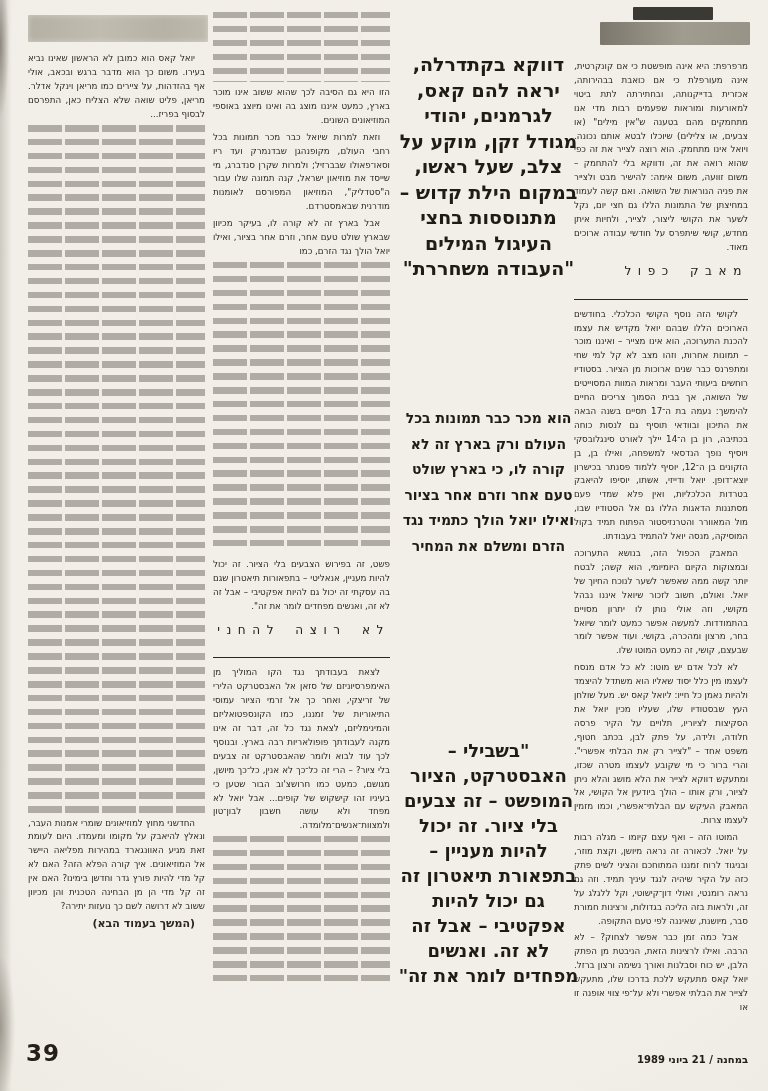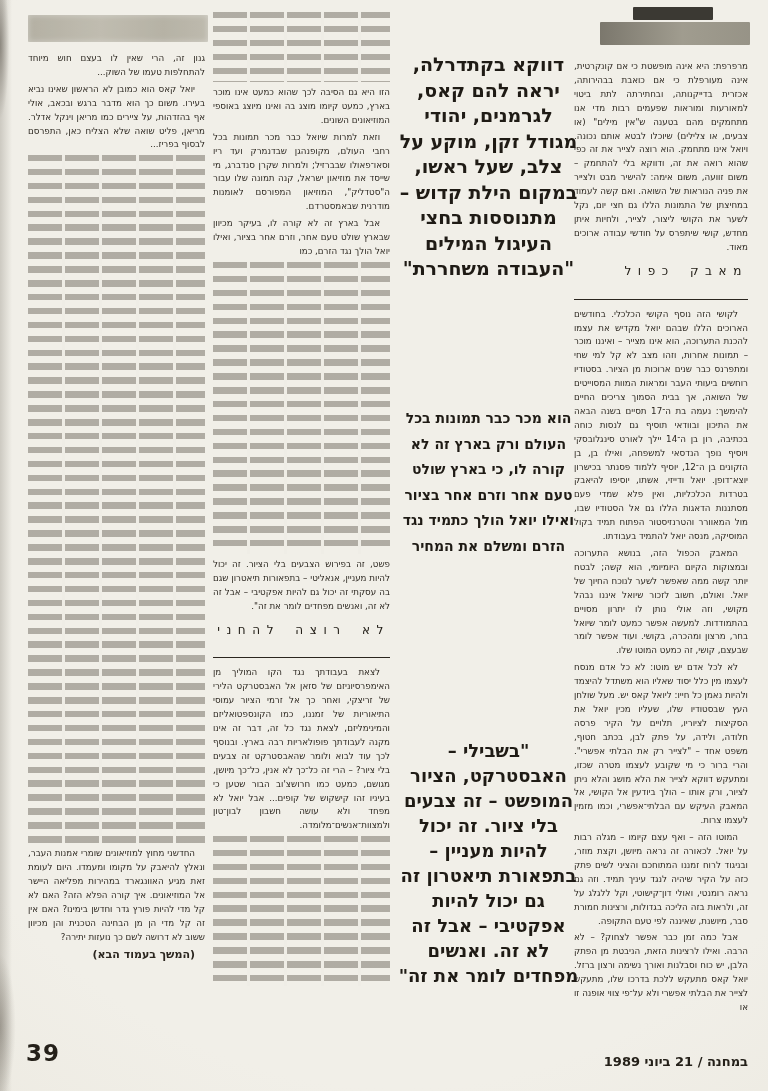--- a/index.html
+++ b/index.html
@@ -49,21 +49,21 @@
   .pq1{left:397px;top:12px;width:183px;font-size:19px;line-height:25.5px;}
   .pq2{left:397px;top:366px;width:183px;font-size:14px;line-height:25.5px;}
   .pq3{left:397px;top:698px;width:183px;font-size:18px;line-height:25px;}
   
   .head-wide{width:213px;}
   .note{font-weight:bold;font-size:11px;text-indent:0;margin-top:8px;}
   
   .page-number{position:absolute;left:26px;top:1040px;
     font-size:23px;font-weight:bold;letter-spacing:1px;color:#242019;}
   .credit{position:absolute;right:20px;top:1054px;direction:rtl;
-    font-size:13px;font-weight:bold;color:#242019;}
+    font-size:10px;font-weight:bold;color:#242019;}
 </style>
 </head>
 <body>
 
 <div class="page">
 
   <div class="edge-left"></div>
   <div class="smudge-top-left"></div>
   <div class="smudge-bottom-left"></div>
 
@@ -80,32 +80,31 @@
     <p>המוטו הזה – ואף עצם קיומו – מגלה רבות על יואל. לכאורה זה נראה מיושן, וקצת מוזר, ובניגוד לרוח זמננו המתוחכם והציני לשים פתק כזה על הקיר שיהיה לנגד עיניך תמיד. וזה גם נראה רומנטי, ואולי דון־קישוטי, וקל ללגלג על זה, ולראות בזה הליכה בגדולות, ורצינות חמורת סבר, מיושנת, שאיננה לפי טעם התקופה.</p>
     <p>אבל כמה זמן כבר אפשר לצחוק? – לא הרבה. ואילו לרצינות הזאת, הניבטת מן הפתק הלבן, יש כוח וסבלנות ואורך נשימה ורצון ברזל. יואל קאס מתעקש ללכת בדרכו שלו, מתעקש לצייר את הבלתי אפשרי ולא על־פי צווי אופנה זו או</p>
   </section>
 
   <div class="pull-quote pq1">דווקא בקתדרלה, יראה להם קאס, לגרמנים, יהודי מגודל זקן, מוקע על צלב, שעל ראשו, במקום הילת קדוש – מתנוססות בחצי העיגול המילים "העבודה משחררת"</div>
   <div class="pull-quote pq2">הוא מכר כבר תמונות בכל העולם ורק בארץ זה לא קורה לו, כי בארץ שולט טעם אחר וזרם אחר בציור ואילו יואל הולך כתמיד נגד הזרם ומשלם את המחיר</div>
   <div class="pull-quote pq3">"בשבילי – האבסטרקט, הציור המופשט – זה צבעים בלי ציור. זה יכול להיות מעניין – בתפאורת תיאטרון זה גם יכול להיות אפקטיבי – אבל זה לא זה. ואנשים מפחדים לומר את זה"</div>
 
   <section class="col" style="left:213px;top:12px;width:177px;height:1077px;">
     <div class="greeked" style="height:70px;"></div>
-    <p class="flush">הזו היא גם הסיבה לכך שהוא כמעט אינו מוכר בארץ, כמעט קיומו מוצג בה ואינו מיוצג באוספי המוזיאונים השונים.</p>
+    <p class="flush">הזו היא גם הסיבה לכך שהוא ששוב אינו מוכר בארץ, כמעט איננו מוצג בה ואינו מיוצג באוספי המוזיאונים השונים.</p>
     <p>וזאת למרות שיואל כבר מכר תמונות בכל רחבי העולם, מקופנהגן שבדנמרק ועד ריו וסאו־פאולו שבברזיל; ולמרות שקרן סנדברג, מי שייסד את מוזיאון ישראל, קנה תמונה שלו עבור ה"סטדליק", המוזיאון המפורסם לאומנות מודרנית שבאמסטרדם.</p>
     <p>אבל בארץ זה לא קורה לו, בעיקר מכיוון שבארץ שולט טעם אחר, וזרם אחר בציור, ואילו יואל הולך נגד הזרם, כמו</p>
     <div class="greeked" style="height:292px;"></div>
     <p class="flush">פשט, זה בפירוש הצבעים בלי הציור. זה יכול להיות מעניין, אנאליטי – בתפאורות תיאטרון שגם בה עסקתי זה יכול גם להיות אפקטיבי – אבל זה לא זה, ואנשים מפחדים לומר את זה".</p>
     <span class="sec-head head-wide">לא רוצה להחניף</span>
     <p>לצאת בעבודתך נגד הקו המוליך מן האימפרסיוניזם של סזאן אל האבסטרקט הלירי של זריצקי, ואחר כך אל זרמי הציור עמוסי התיאוריות של זמננו, כמו הקונספטואליזם והמינימליזם, לצאת נגד כל זה, דבר זה אינו מקנה לעבודתך פופולאריות רבה בארץ. ובנוסף לכך עוד לבוא ולומר שהאבסטרקט זה צבעים בלי ציור? – הרי זה כל־כך לא אנין, כל־כך מיושן, מגושם, כמעט כמו חרושצ'וב הבור שטען כי בעיניו זהו קישקוש של קופים... אבל יואל לא מפחד ולא עושה חשבון לבון־טון ולמצוות־אנשים־מלומדה.</p>
     <div class="greeked" style="height:150px;"></div>
   </section>
 
   <section class="col" style="left:28px;top:52px;width:177px;height:985px;">
-    <p class="flush">גנון זה, הרי שאין לו בעצם חוש מיוחד להתחלפות טעמו של השוק...</p>
     <p>יואל קאס הוא כמובן לא הראשון שאינו נביא בעירו. משום כך הוא מדבר ברגש ובכאב, אולי אף בהזדהות, על ציירים כמו מריאן וינקל אדלר. מריאן, פליט שואה שלא הצליח כאן, התפרסם לבסוף בפריז...</p>
     <div class="greeked" style="height:688px;"></div>
     <p>החדשני מחוץ למוזיאונים שומרי אמנות העבר, ונאלץ להיאבק על מקומו ומעמדו. היום לעומת זאת מגיע האוונגארד במהירות מפליאה היישר אל המוזיאונים. איך קורה הפלא הזה? האם לא קל מדי להיות פורץ גדר וחדשן בימינו? האם אין זה קל מדי הן מן הבחינה הטכנית והן מכיוון ששוב לא דרושה לשם כך נועזות יתירה?</p>
     <p class="note">(המשך בעמוד הבא)</p>
   </section>
 
   <div class="page-number">39</div>
   <div class="credit">במחנה / 21 ביוני 1989</div>
 
 </div>

